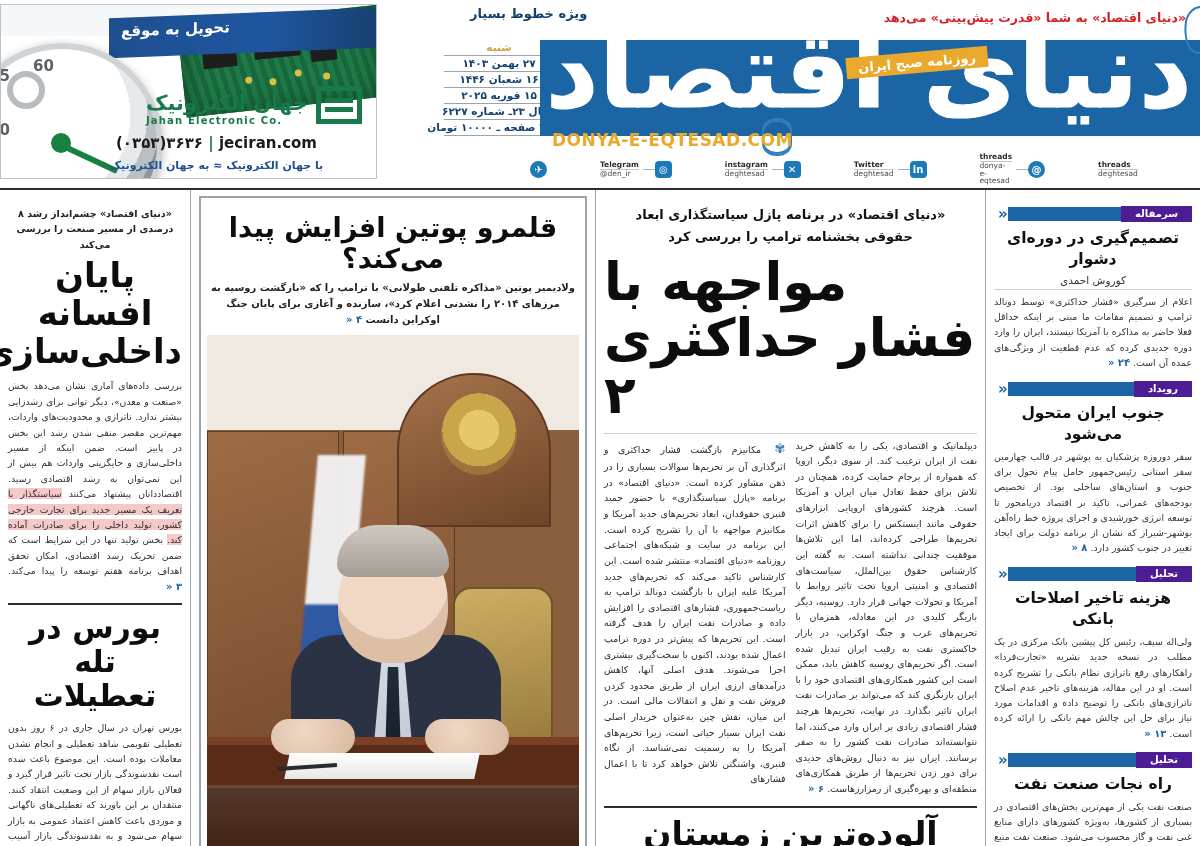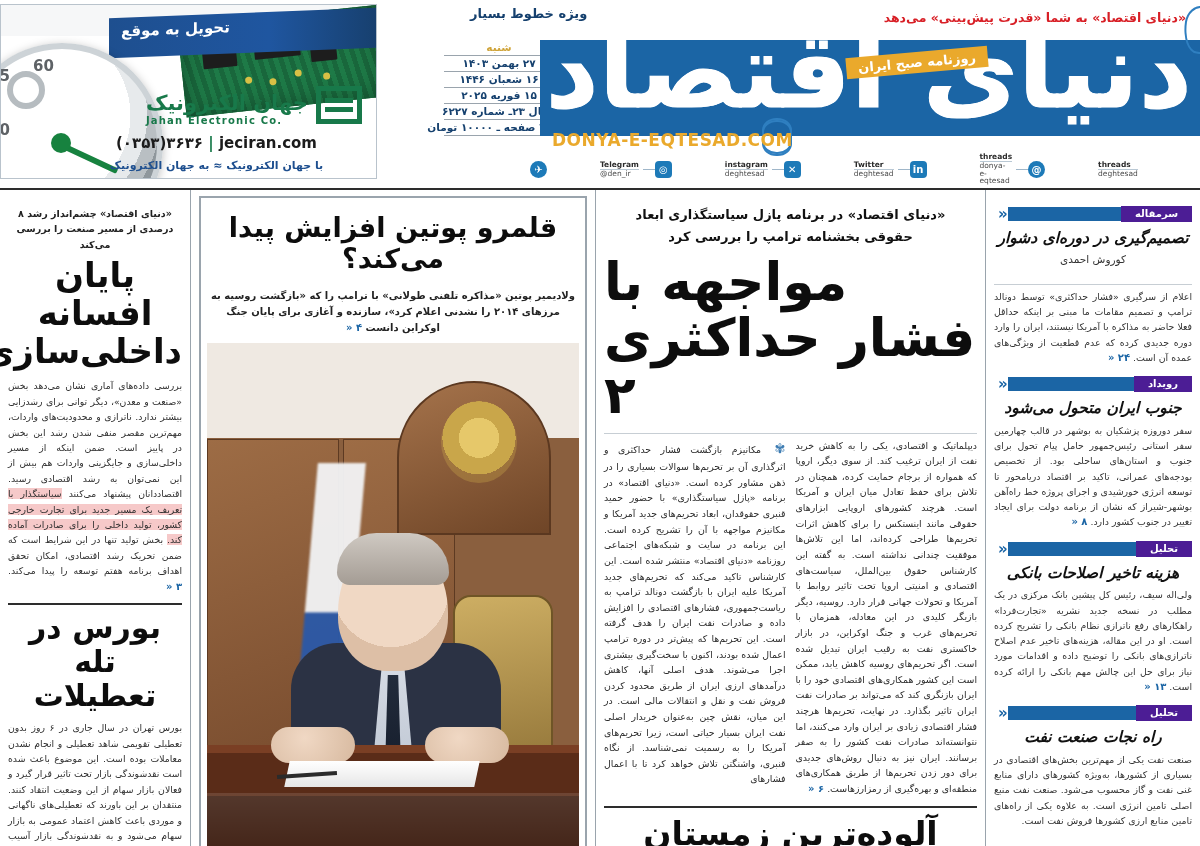--- a/index.html
+++ b/index.html
@@ -139,25 +139,25 @@
 
   
   .tag-row{display:flex;align-items:center;margin:9px 0 5px 0;direction:rtl;}
   .tag-chev{color:#1b65a5;font-size:15px;font-weight:bold;margin-left:4px;order:3;}
   .tag-label{
     background:#4c1d95;color:#fff;font-size:10px;font-weight:bold;
     padding:2px 14px 3px 14px;order:1;
   }
   .tag-bar{flex:1;height:14px;background:#1b65a5;order:2;}
   .side-title{
-    font-size:15.5px;font-weight:bold;color:#111;text-align:center;margin:2px 0 4px 0;line-height:1.35;font-style:italic;
+    font-size:15.5px;font-weight:bold;color:#111;text-align:center;margin:2px 0 4px 0;line-height:1.35;
   }
   .side-author{
     font-size:10.5px;color:#333;text-align:center;border-bottom:1px solid #c7ced4;
-    padding-bottom:19px;margin-bottom:4px;
+    padding-bottom:3px;margin-bottom:4px;
   }
   .side-body{
     font-size:9.4px;line-height:1.62;color:#333;text-align:justify;
   }
   .pagenum{
     color:#1b65a5;font-weight:bold;font-size:10px;white-space:nowrap;
   }
 
   
   .mid-kicker{
@@ -170,21 +170,21 @@
   .mid-cols{display:flex;gap:10px;direction:rtl;padding-top:4px;border-top:1px solid #c7ced4;}
   .mid-col{flex:1;font-size:9.4px;line-height:1.66;text-align:justify;color:#2a2a2a;}
   .lede-mark{display:inline-block;color:#1b65a5;font-size:13px;font-weight:bold;margin-left:4px;opacity:.85;}
   .mid-sep{height:2px;background:#2d2d2d;margin:8px 0 6px 0;}
   .mid-sub-headline{
     font-size:33px;font-weight:bold;text-align:center;color:#0d0d0d;margin:2px 0 8px 0;letter-spacing:-.5px;
   }
 
   
   .photo-kicker{
-    font-size:27px;font-weight:bold;text-align:center;color:#0d0d0d;margin:8px 0 14px 0;letter-spacing:-.5px;
+    font-size:27px;font-weight:bold;text-align:center;color:#0d0d0d;margin:8px 0 6px 0;letter-spacing:-.5px;
   }
   .photo-frame{
     border:2px solid #9aa4ad;padding:6px;background:#fff;
   }
   .photo-caption{
     font-size:10px;line-height:1.62;color:#222;text-align:center;font-weight:bold;margin:0 0 6px 0;
   }
   .photo{
     position:relative;width:100%;height:530px;overflow:hidden;background:#6b4a33;
   }

